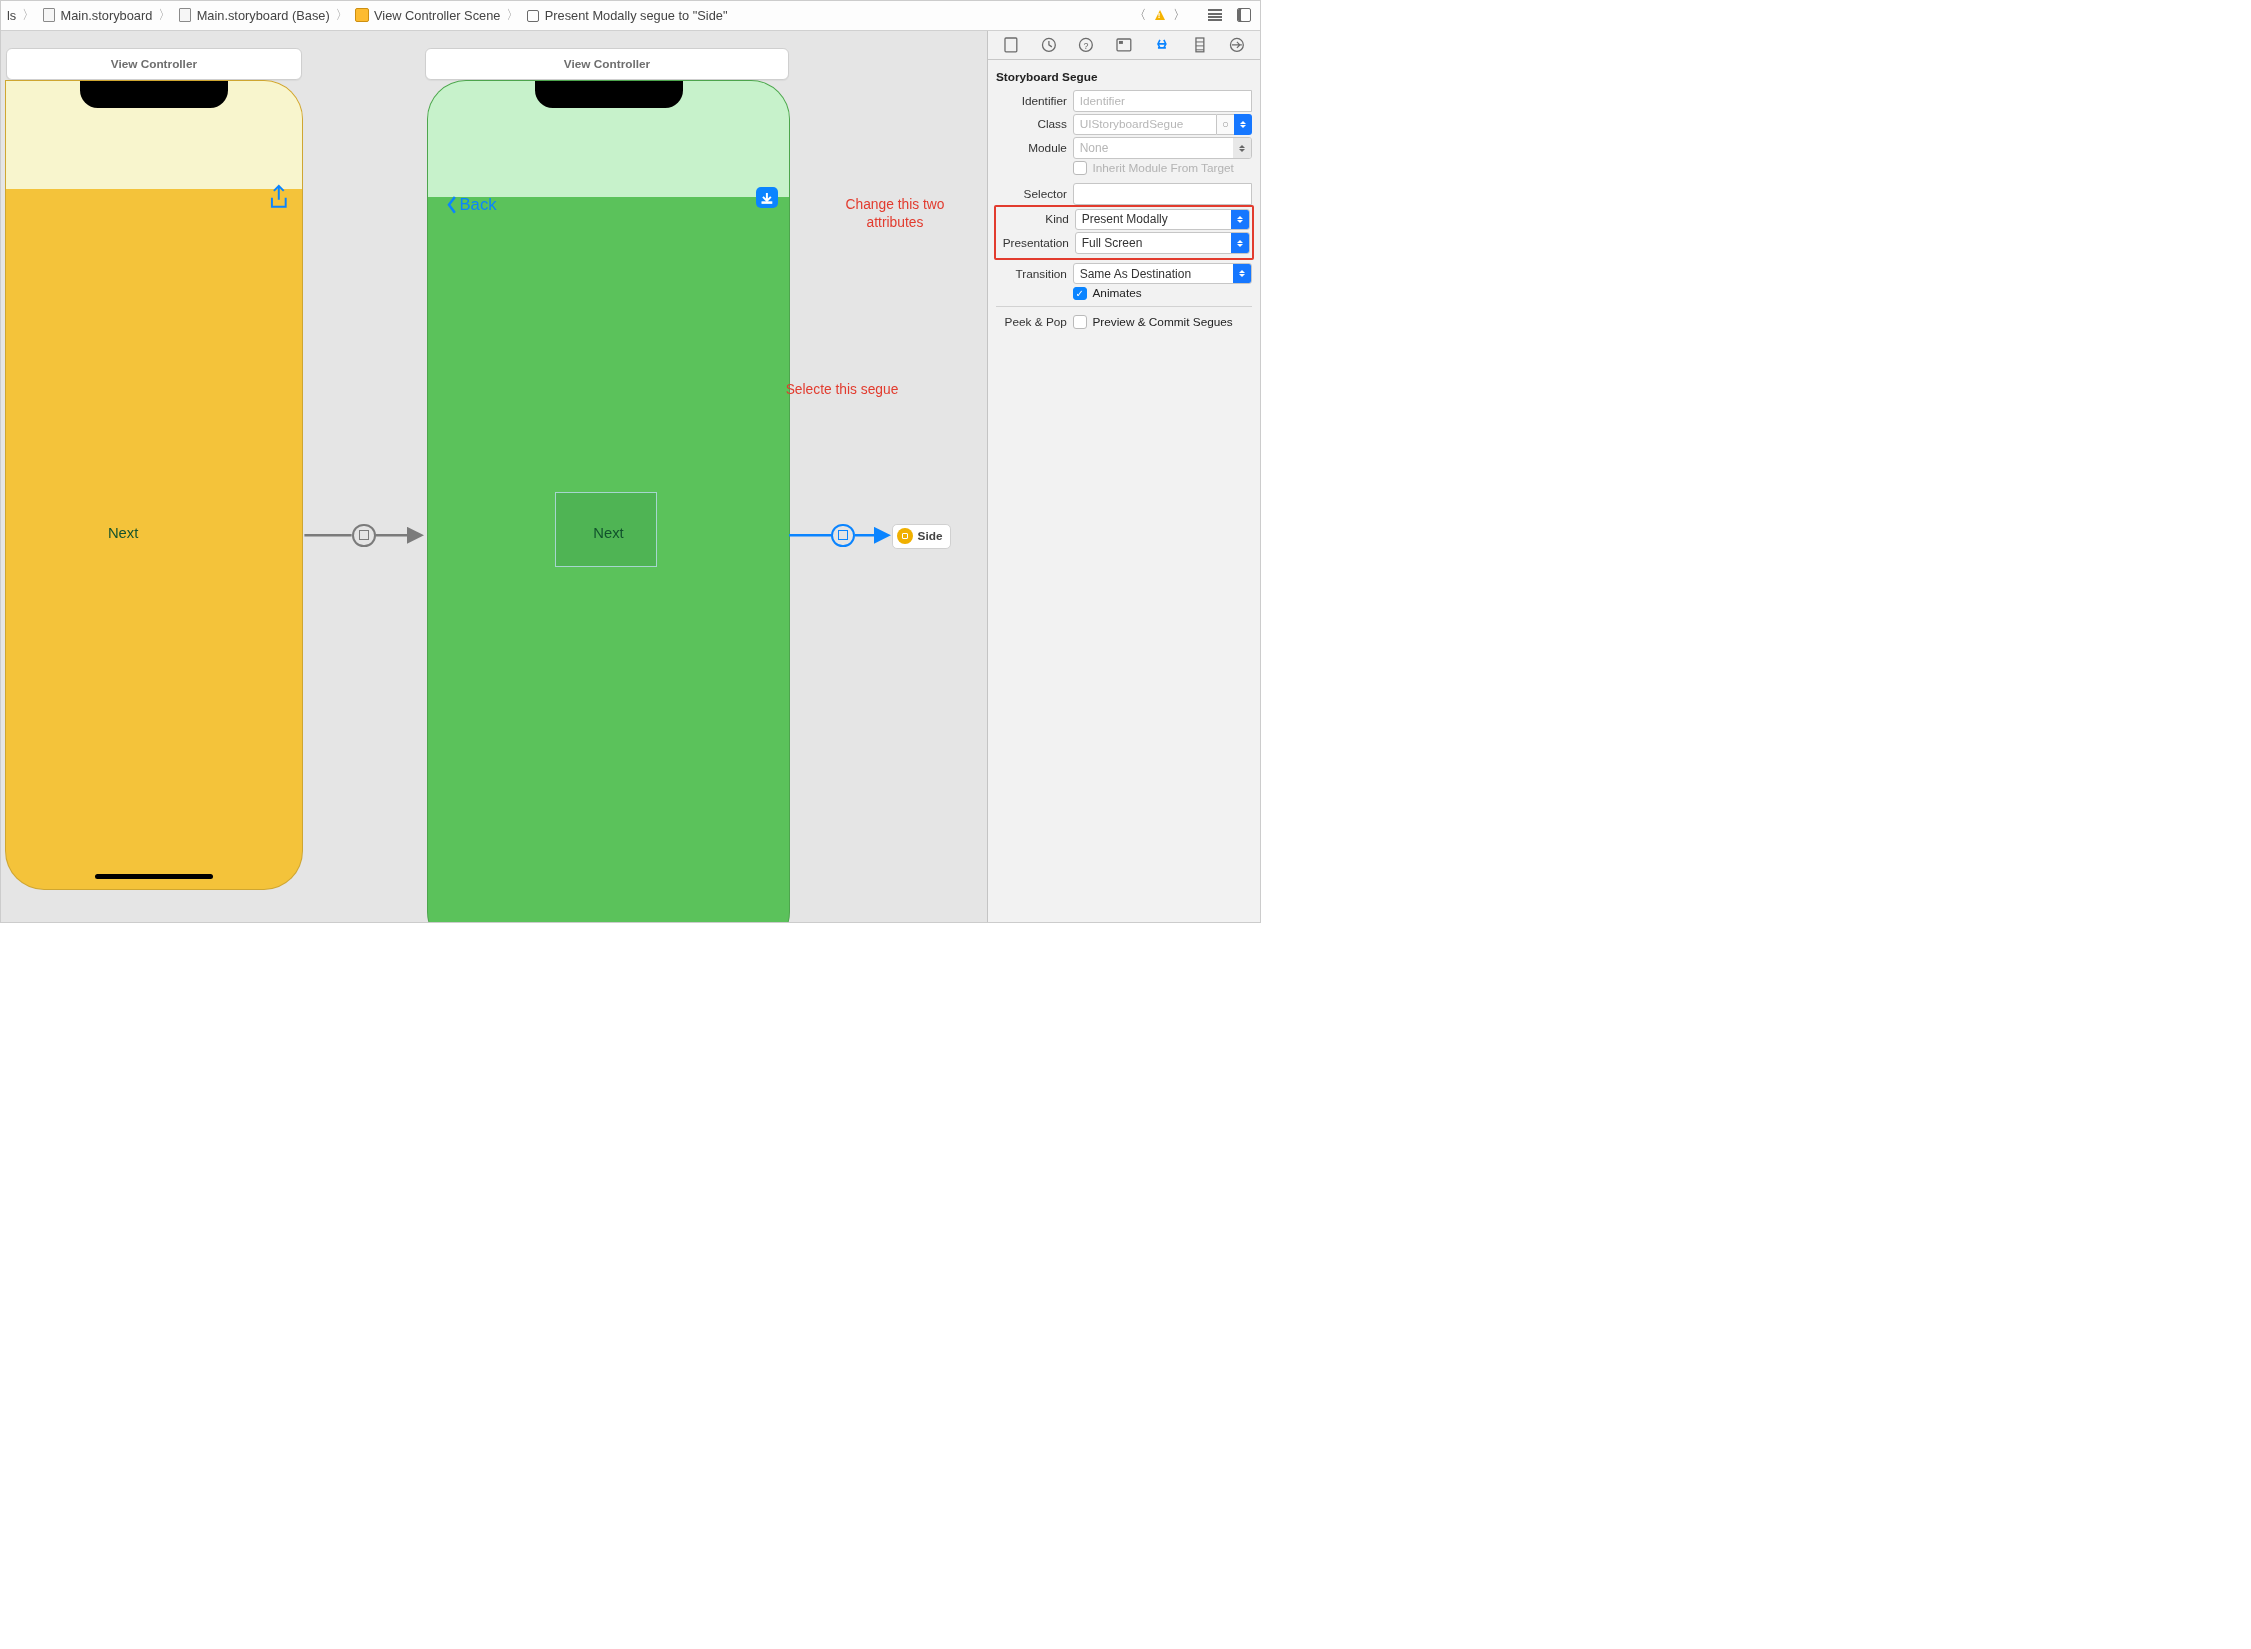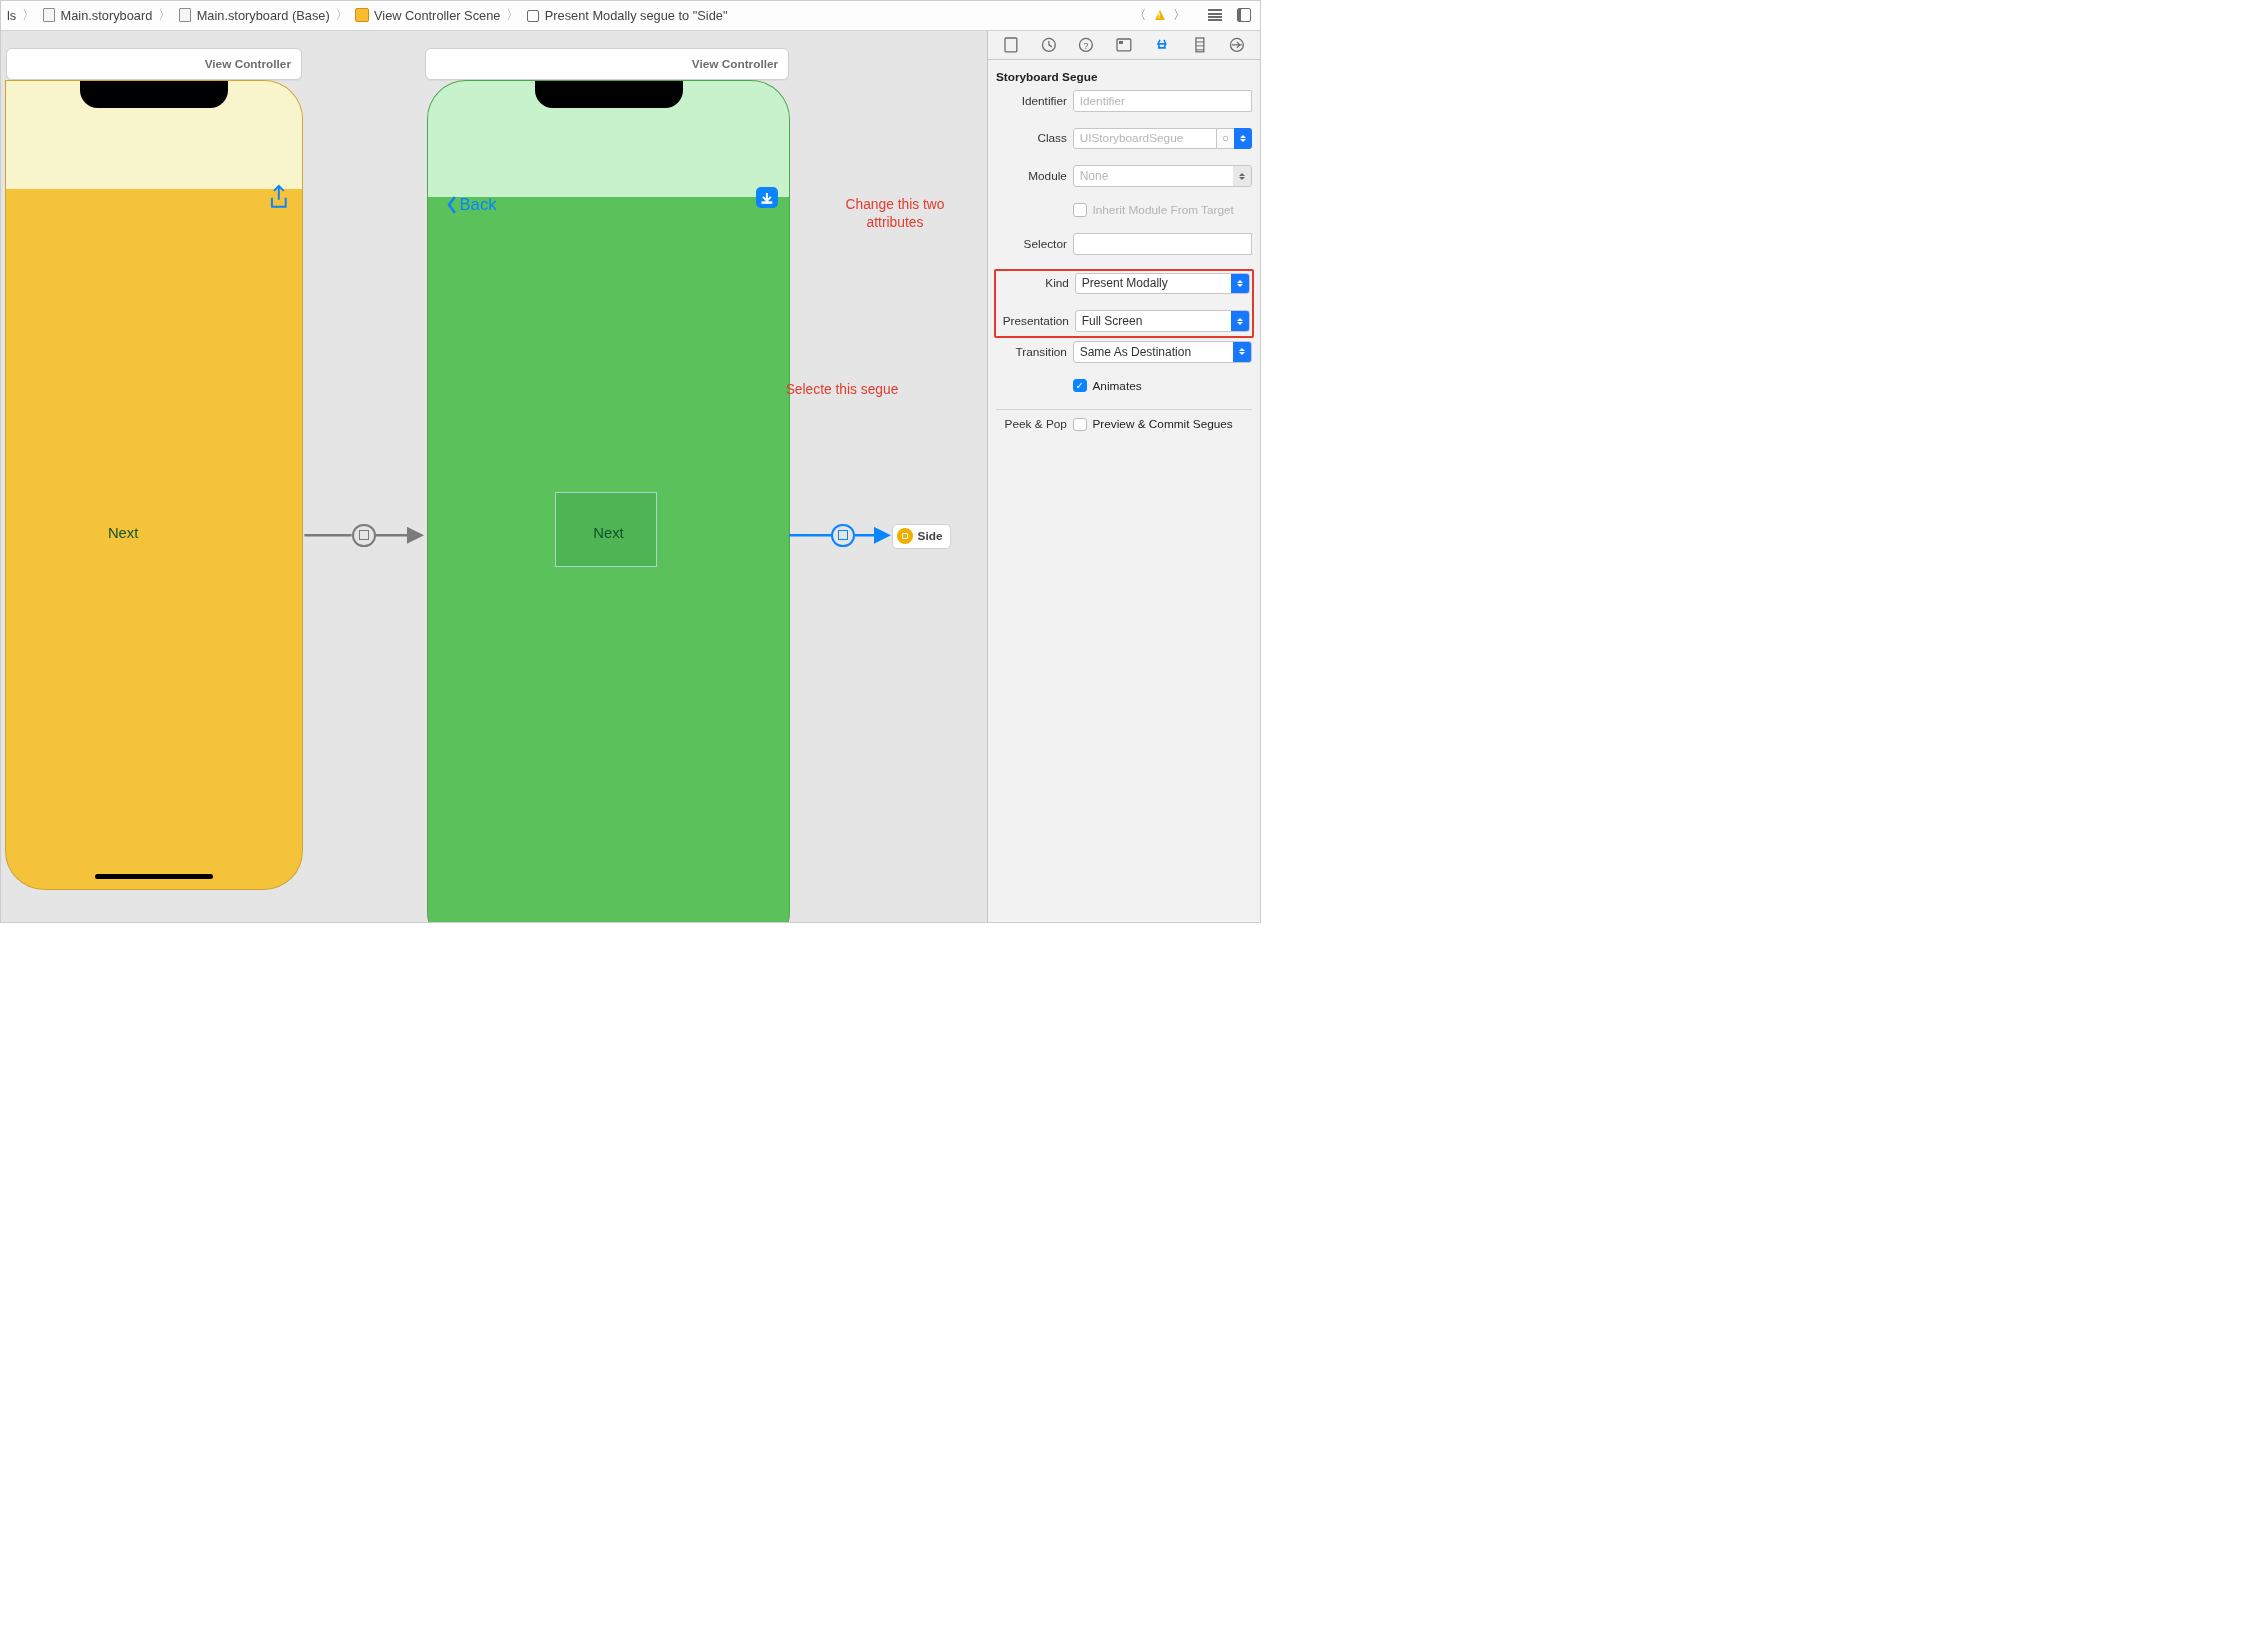--- a/index.html
+++ b/index.html
@@ -25,21 +25,21 @@
   .sq-icon { width:11.8px; height:11.8px; border:1.5px solid #6a6a6a; border-radius:2px;}
 
   
   .main { flex:1; display:flex; overflow:hidden; }
 
   
   .canvas-wrap { flex:1; position:relative; background:#e5e5e5; border-right:1px solid #c4c4c4; overflow:hidden;}
   .canvas { position:absolute; inset:0; }
 
   
-  .scene-label { position:absolute; background:#fff; border:1px solid #cfcfcf; border-radius:5.9px; text-align:right; color:#6e6e6e; font-weight:600; font-size:11.8px; padding:7.9px 9.9px; box-shadow: 0 1px 1px rgba(0,0,0,0.05);}
+  .scene-label { position:absolute; background:#fff; border:1px solid #cfcfcf; border-radius:5.9px; text-align:center; color:#6e6e6e; font-weight:600; font-size:11.8px; padding:7.9px 9.9px; box-shadow: 0 1px 1px rgba(0,0,0,0.05);}
   .scene-label.s1 { left:4.9px; top:17.7px; width:296px; }
   .scene-label.s2 { left:424px; top:17.7px; width:364px; }
 
   
   .phone { position:absolute; border-radius:39px; border:1px solid rgba(0,0,0,0.15); overflow:hidden; }
   .phone.p1 { left:3.9px;   top:49px; width:298px; height:810px; background:#f4c33a; border-top-left-radius:0;}
   .phone.p1 .head { height:108px; background:#f8f5cd; }
   .phone.p2 { left:426px; top:49px; width:363px; height:871px; background:#5bc25b; }
   .phone.p2 .head { height:116px; background:#c7f2cb; }
   .notch { position:absolute; top:0; left:50%; transform:translateX(-50%); width:148px; height:27.6px; background:#000; border-bottom-left-radius:17.7px; border-bottom-right-radius:17.7px;}
@@ -76,21 +76,21 @@
   .anno.a2 { left:777px; top:350px; width:128px;}
   svg.anno-arrows { position:absolute; inset:0; pointer-events:none;}
 
   
   .inspector { width:272px; background:#f2f2f2; display:flex; flex-direction:column; }
   .insp-tabs { height:29.6px; border-bottom:1px solid #c7c7c7; display:flex; align-items:center; justify-content:space-around; padding:0 3.9px;}
   .insp-tabs .t { width:21.7px; height:21.7px; display:flex; align-items:center; justify-content:center; color:#6b6b6b; }
   .insp-tabs .t.active { color:#0a84ff; }
   .insp-body { padding:5.9px 7.9px; font-size:11.8px; }
   .section-title { font-weight:700; font-size:11.8px; color:#222; padding:3.9px 0 5.9px 0;}
-  .row { display:flex; align-items:center; margin-bottom:16px; gap:5.9px;}
+  .row { display:flex; align-items:center; margin-bottom:2px; gap:5.9px;}
   .row .lbl { width:71px; text-align:right; color:#333; font-size:11.8px;}
   .row .field { flex:1; }
   input.txt { width:100%; height:21.7px; border:1px solid #c6c6c6; border-radius:3px 0 0 3px; padding:0 5.9px; font-size:11.8px; background:#fff; color:#333;}
   input.txt::placeholder{color:#b6b6b6;}
   .combo { display:flex; width:100%; }
   .combo input { flex:1; border-radius:3px 0 0 3px;}
   .combo .plus { width:17.7px; border-top:1px solid #c6c6c6; border-bottom:1px solid #c6c6c6; background:#fafafa; display:flex; align-items:center; justify-content:center; color:#9a9a9a; font-size:11.8px;}
   .combo .drop, .select .drop { width:17.7px; background:#1677ff; border-radius:0 3px 3px 0; display:flex; flex-direction:column; align-items:center; justify-content:center; gap:1px;}
   .drop .u,.drop .d{width:0;height:0;border-left:3px solid transparent;border-right:3px solid transparent;}
   .drop .u{border-bottom:3px solid #fff;} .drop .d{border-top:3px solid #fff;}

